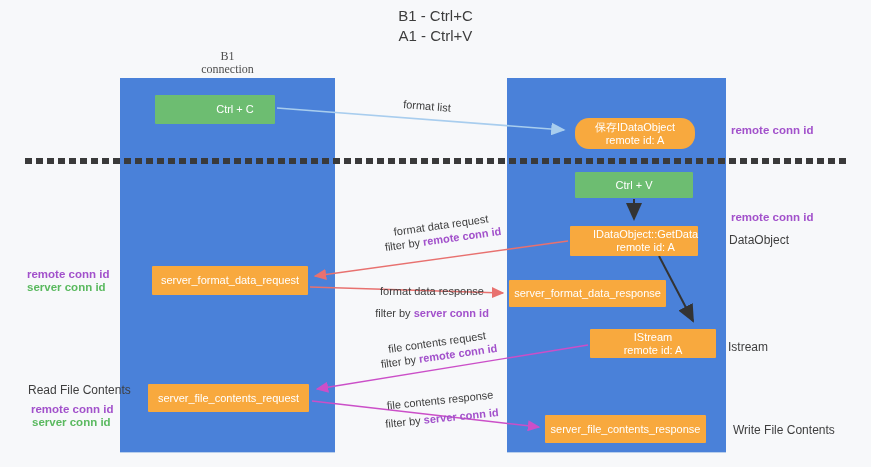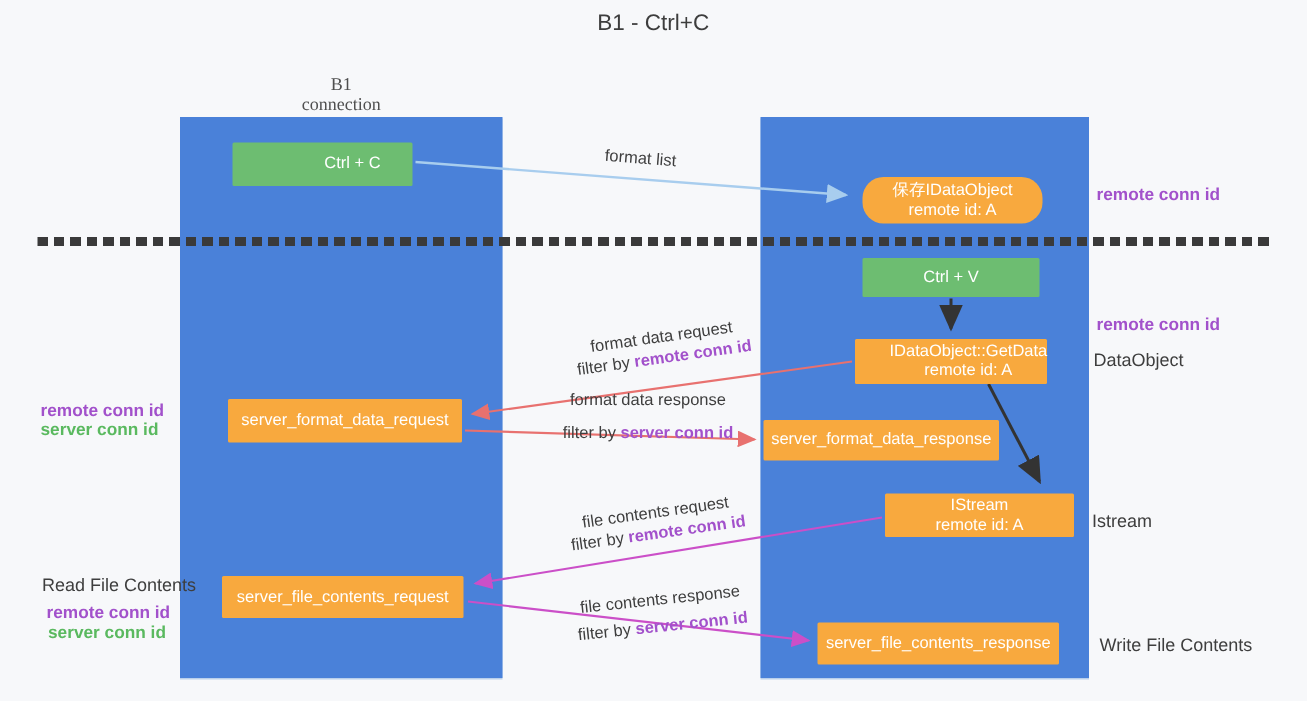--- a/index.html
+++ b/index.html
@@ -28,20 +28,21 @@
   .side.bold{font-weight:bold;}
   .side.dark{color:#3e3e3e;font-size:12px;}
 </style>
 </head>
 <body>
 
 <div class="canvas">
 
   <div class="title">
     <div>B1 - Ctrl+C</div>
+    <div>A1 - Ctrl+V</div>
   </div>
 
   <div class="lane-header" style="left:120px;top:50px;width:215px;font-family:Liberation Serif, serif;">
     <div>B1</div>
     <div>connection</div>
   </div>
 
   <div class="lane" style="left:120px;top:78px;width:215px;height:374px;"></div>
   <div class="lane" style="left:507px;top:78px;width:219px;height:374px;"></div>
 
@@ -104,21 +105,21 @@
 
   <div class="edge-label" style="left:392px;top:99px;width:70px;transform:rotate(4.5deg);">
     <div>format list</div>
   </div>
 
   <div class="edge-label" style="left:378px;top:218px;width:128px;transform:rotate(-8deg);">
     <div>format data request</div>
     <div><span>filter by </span><span class="purple">remote conn id</span></div>
   </div>
 
-  <div class="edge-label" style="left:372px;top:260px;width:120px;">
+  <div class="edge-label" style="left:372px;top:284px;width:120px;">
     <div>format data response</div>
     <div style="margin-top:8px;"><span>filter by </span><span class="purple">server conn id</span></div>
   </div>
 
   <div class="edge-label" style="left:375px;top:335px;width:126px;transform:rotate(-8deg);">
     <div>file contents request</div>
     <div><span>filter by </span><span class="purple">remote conn id</span></div>
   </div>
 
   <div class="edge-label" style="left:375px;top:393px;width:132px;transform:rotate(-6deg);">

